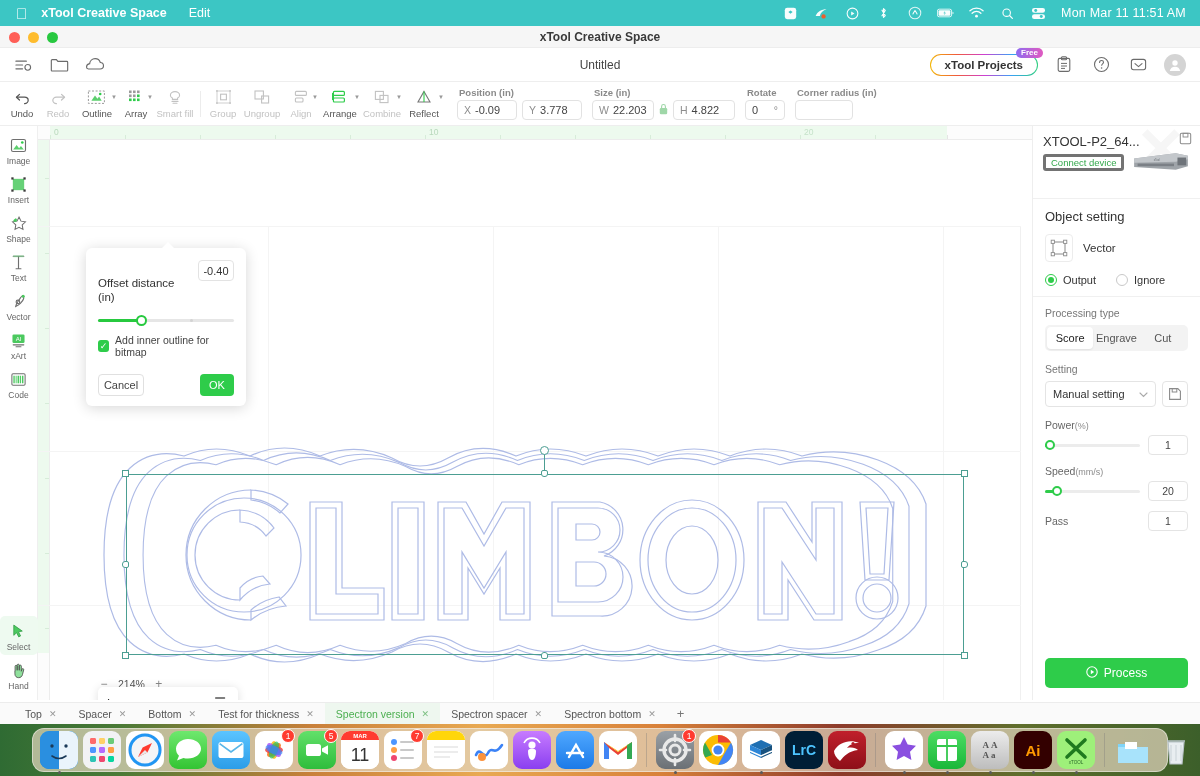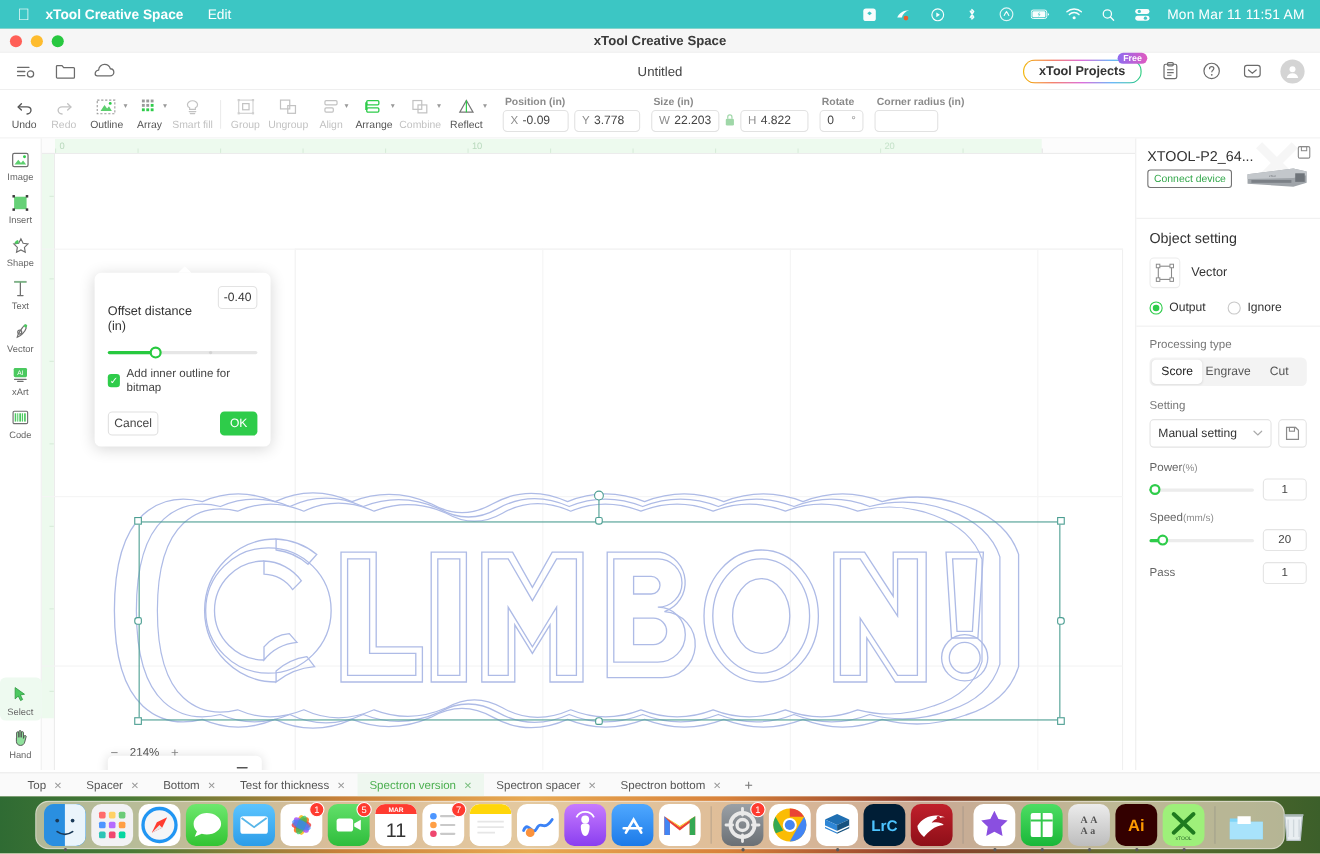--- a/index.html
+++ b/index.html
@@ -217,21 +217,21 @@
     width: 168px; background: #fff; border-left: 1px solid #eeeeee;
     display: flex; flex-direction: column; position: relative;
   }
   .dev-card { position: relative; height: 72px; padding: 8px 10px 0; overflow: hidden; }
   .dev-card .xmark {
     position: absolute; right: 14px; top: -6px; font-size: 60px; color: #f6f6f6; font-weight: bold; line-height: 1;
   }
   .dev-name { font-size: 13px; color: #333; position: relative; }
   .dev-connect {
     margin-top: 5px; display: inline-flex; align-items: center; height: 17px;
-    border: 1px solid #737373; border-radius: 3px; color: #34a84c;
+    border: 3px solid #737373; border-radius: 3px; color: #34a84c;
     font-size: 9.5px; padding: 0 5px; position: relative; background: #fff;
   }
   .dev-img { position: absolute; right: 8px; top: 22px; width: 62px; height: 26px; }
   .dev-save { position: absolute; right: 8px; top: 6px; color: #888; }
 
   .rp-section { border-top: 1px solid #f0f0f0; padding: 10px 12px; }
   .rp-h { font-size: 13px; color: #333; margin-bottom: 10px; }
   .vec-row { display: flex; align-items: center; gap: 10px; margin-bottom: 12px; }
   .vec-box { width: 28px; height: 28px; border: 1px solid #ececec; border-radius: 4px; display: flex; align-items: center; justify-content: center; }
   .vec-label { font-size: 11.5px; color: #333; }
@@ -979,20 +979,29 @@
             <span class="ps-val">20</span>
           </div>
         </div>
 
         <div class="pass-row">
           <span class="pass-lab">Pass</span>
           <span class="ps-val">1</span>
         </div>
       </div>
 
+      <div class="process-wrap">
+        <div class="btn-process">
+          <span><svg width="12" height="12" viewBox="0 0 12 12">
+                <circle cx="6" cy="6" r="5.2" fill="none" stroke="#fff" stroke-width="1.1"></circle>
+                <path d="M4.8 3.8l3.4 2.2-3.4 2.2z" fill="#fff"></path>
+              </svg></span>
+          <span>Process</span>
+        </div>
+      </div>
     </div>
   </div>
 
   <div class="tabstrip">
     <div class="tab">
       <span>Top</span>
       <span class="x">✕</span>
     </div>
     <div class="tab">
       <span>Spacer</span>

